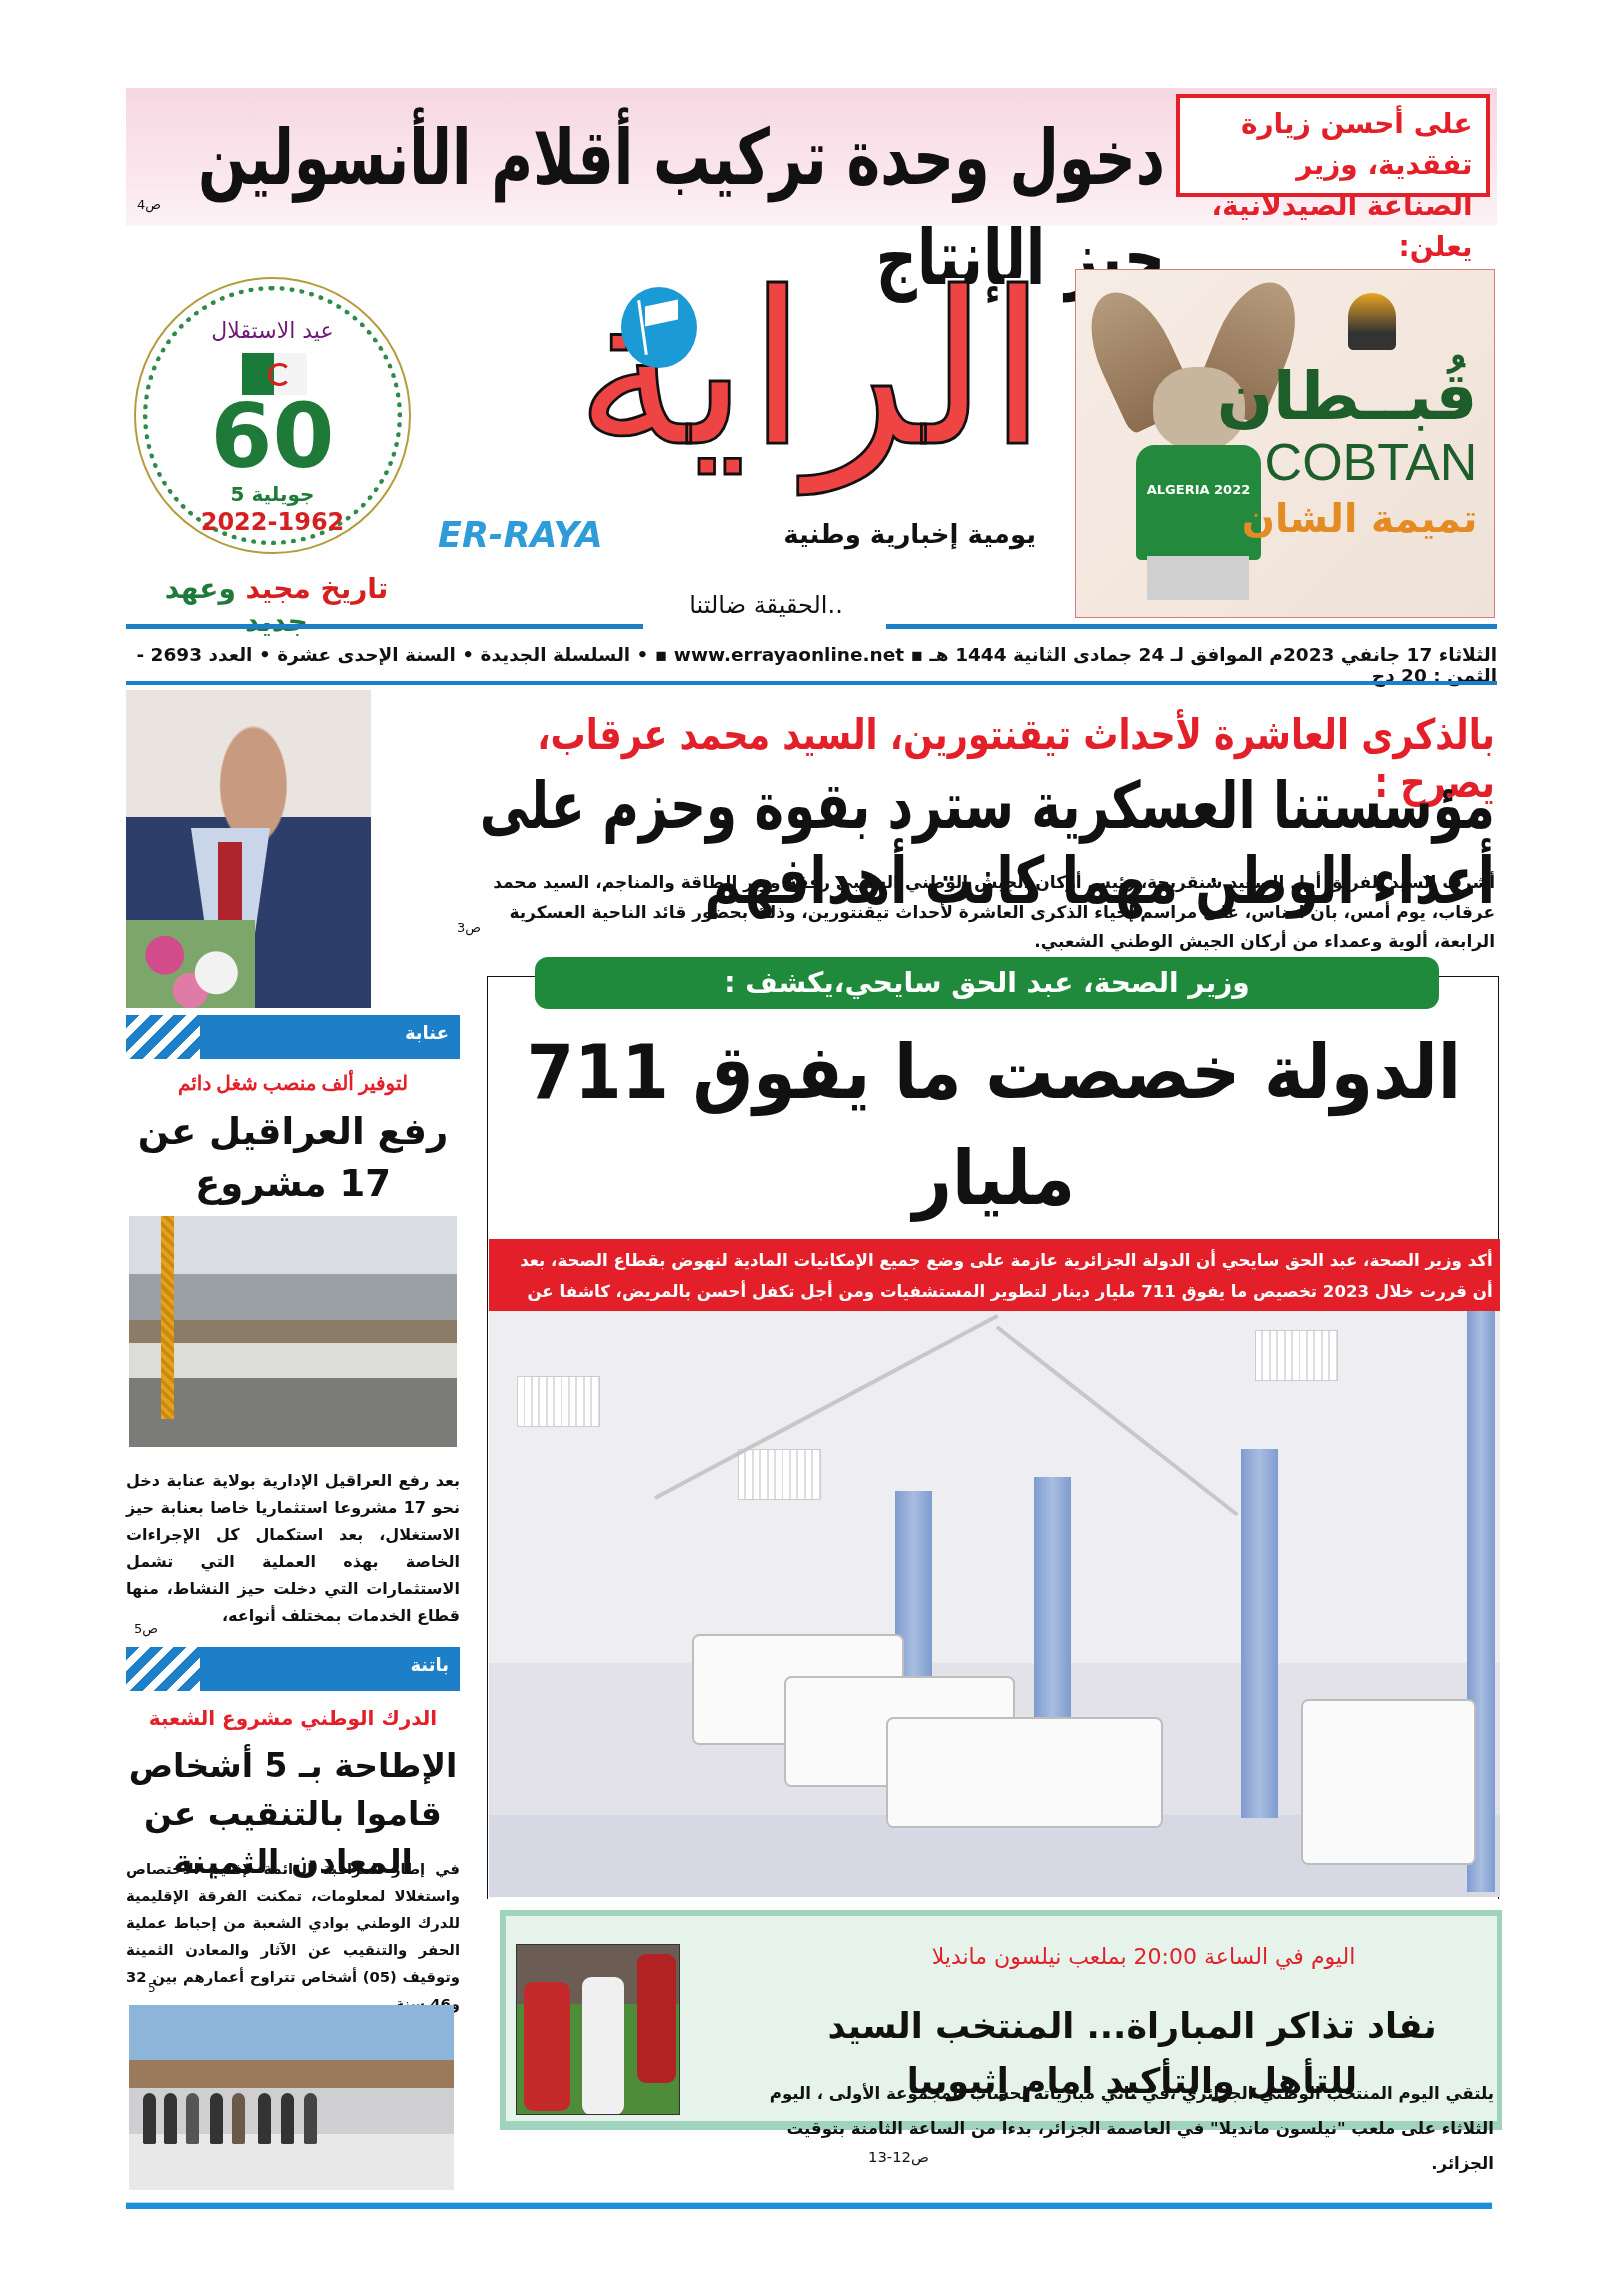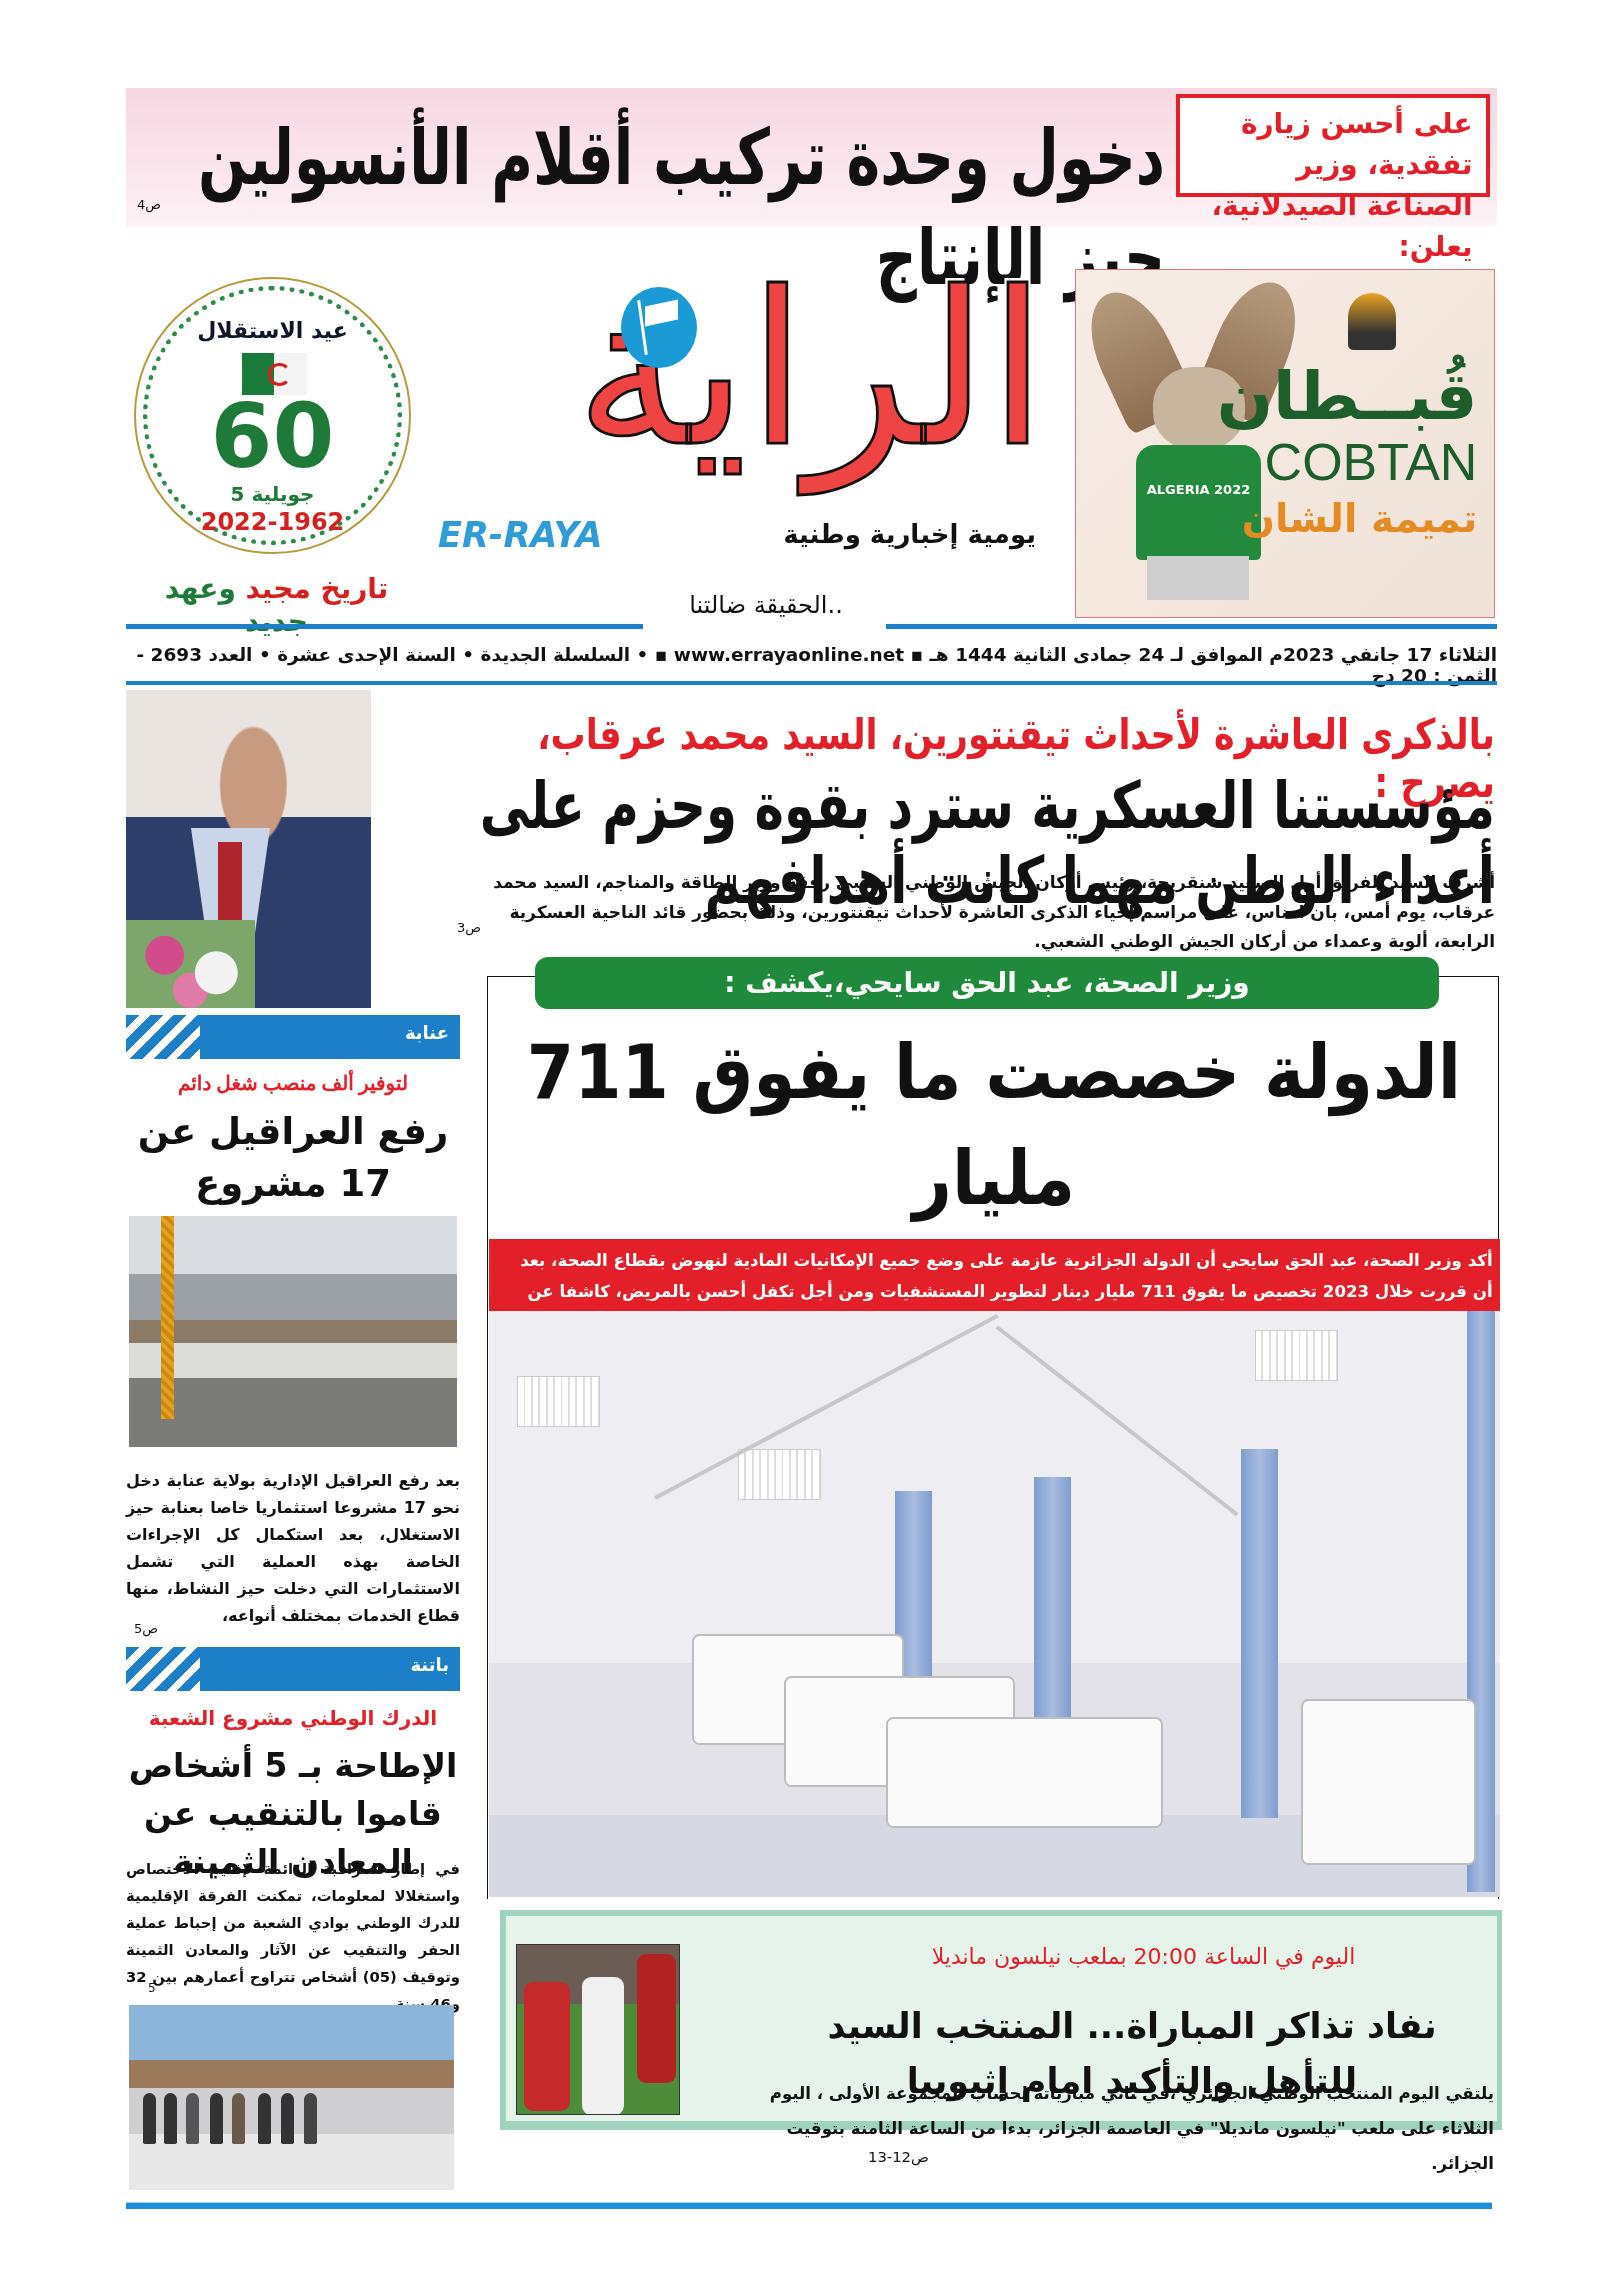--- a/index.html
+++ b/index.html
@@ -14,21 +14,21 @@
     background: linear-gradient(#f6d7e2, #fbe8ef 70%, #fdf3f7); }
   #top-kicker { right: 7.4px; top: 5.5px; width: 314px; height: 103px; border: 4.6px solid #e3202a; background: #fff;
     color: #e3202a; font-weight: bold; font-size: 28px; line-height: 41px; padding: 5.5px 13px; }
   #top-headline { right: 332px; top: 18.5px; width: 1015px; font-size: 57px; font-weight: bold; line-height: 74px;
     color: #111; letter-spacing: -0.9px; transform: scaleY(1.35); transform-origin: top; }
   #top-pageref { left: 11px; top: 109px; font-size: 13px; }
 
   
   #jubilee-logo { left: 134px; top: 277px; width: 277px; height: 277px; border-radius: 50%; border: 2.8px solid #b59b3c; background: #fff; }
   .star-ring { position:absolute; inset: 7.4px; border-radius: 50%; border: 5.5px dotted #2e8b4a; }
-  #jubilee-title { left: 0; right: 0; top: 39px; color: #0f172a; font-size: 22px; font-weight: bold; }
+  #jubilee-title { left: 0; right: 0; top: 39px; color: #701a75; font-size: 22px; font-weight: normal; }
   #jubilee-flag { left: 106px; top: 74px; width: 65px; height: 42px; background: linear-gradient(90deg, #1a7a3a 50%, #f4f4f4 50%); }
   #jubilee-flag::after { content: ""; position:absolute; left: 26px; top: 10px; width: 16.6px; height: 16.6px; border-radius: 50%; border: 3.7px solid #d62020; border-right-color: transparent; }
   #jubilee-sixty { left: 0; right: 0; top: 111px; font-size: 89px; font-weight: bold; color: #1f7a3a; line-height: 92px; }
   #jubilee-july { left: 0; right: 0; top: 203px; font-size: 20px; color: #1f7a3a; font-weight: bold; }
   #jubilee-years { left: 0; right: 0; top: 229px; font-size: 24px; color: #d62020; font-weight: bold; }
   #jubilee-slogan { left: 129px; top: 572px; width: 295px; font-size: 28px; font-weight: bold; color: #1f7a3a; }
   #jubilee-slogan .red { color: #d62020; }
 
   #masthead { left: 438px; top: 268px; width: 609px; height: 341px; }
   #masthead-name { right: 0; top: -18.5px; font-size: 212px; font-weight: normal; color: #ef4444; line-height: 240px;

